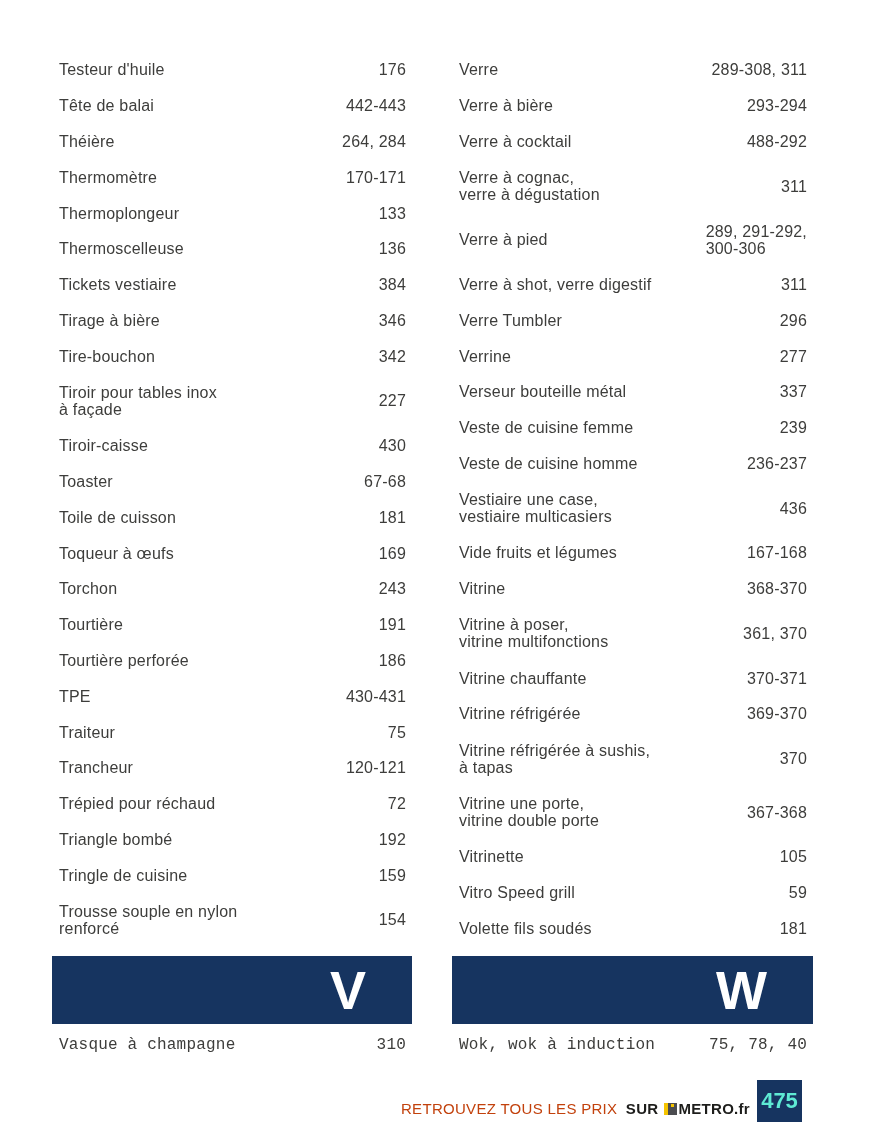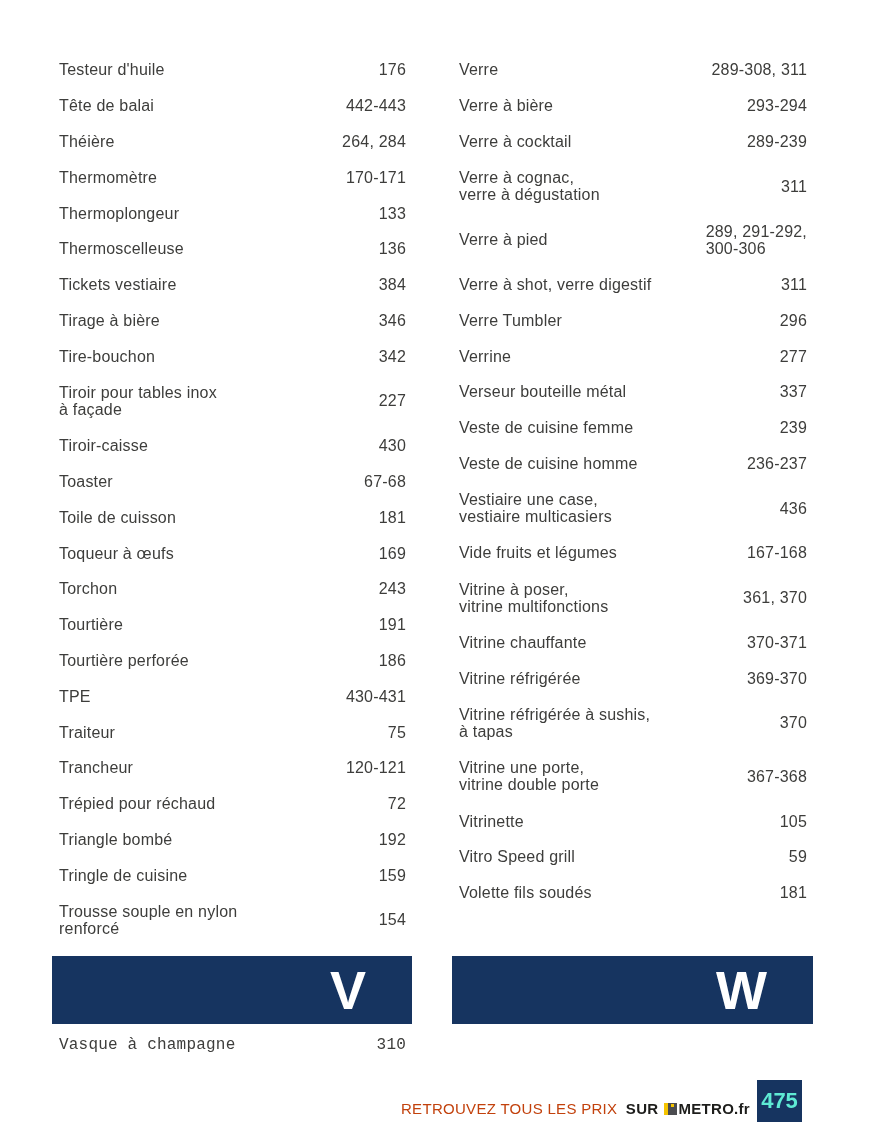--- a/index.html
+++ b/index.html
@@ -248,21 +248,21 @@
         <div class="row">
           <span class="label">Verre</span>
           <span class="pages">289-308, 311</span>
         </div>
         <div class="row">
           <span class="label">Verre à bière</span>
           <span class="pages">293-294</span>
         </div>
         <div class="row">
           <span class="label">Verre à cocktail</span>
-          <span class="pages">289-239</span>
+          <span class="pages">488-292</span>
         </div>
         <div class="row two-line">
           <span class="label">Verre à cognac,
 verre à dégustation</span>
           <span class="pages">311</span>
         </div>
         <div class="row two-line">
           <span class="label">Verre à pied</span>
           <span class="pages">289, 291-292,
 300-306</span>
@@ -292,20 +292,24 @@
           <span class="pages">236-237</span>
         </div>
         <div class="row two-line">
           <span class="label">Vestiaire une case,
 vestiaire multicasiers</span>
           <span class="pages">436</span>
         </div>
         <div class="row">
           <span class="label">Vide fruits et légumes</span>
           <span class="pages">167-168</span>
+        </div>
+        <div class="row">
+          <span class="label">Vitrine</span>
+          <span class="pages">368-370</span>
         </div>
         <div class="row two-line">
           <span class="label">Vitrine à poser,
 vitrine multifonctions</span>
           <span class="pages">361, 370</span>
         </div>
         <div class="row">
           <span class="label">Vitrine chauffante</span>
           <span class="pages">370-371</span>
         </div>
@@ -332,20 +336,26 @@
           <span class="pages">59</span>
         </div>
         <div class="row">
           <span class="label">Volette fils soudés</span>
           <span class="pages">181</span>
         </div>
       </div>
     <div class="section-bar">
       <span class="section-letter">W</span>
     </div>
+    <div class="after-rows">
+        <div class="row">
+          <span class="label">Wok, wok à induction</span>
+          <span class="pages">75, 78, 40</span>
+        </div>
+      </div>
   </div>
 
   <div class="footer-line">
     <span class="f-reg">RETROUVEZ TOUS LES PRIX</span>
     <span class="f-bold f-sur">SUR</span><span class="metro-icon"><span class="mi-bar"></span><span class="mi-dot"></span></span><span class="f-bold">METRO.fr</span>
   </div>
 
   <div class="page-number-box">
     <span>475</span>
   </div>

